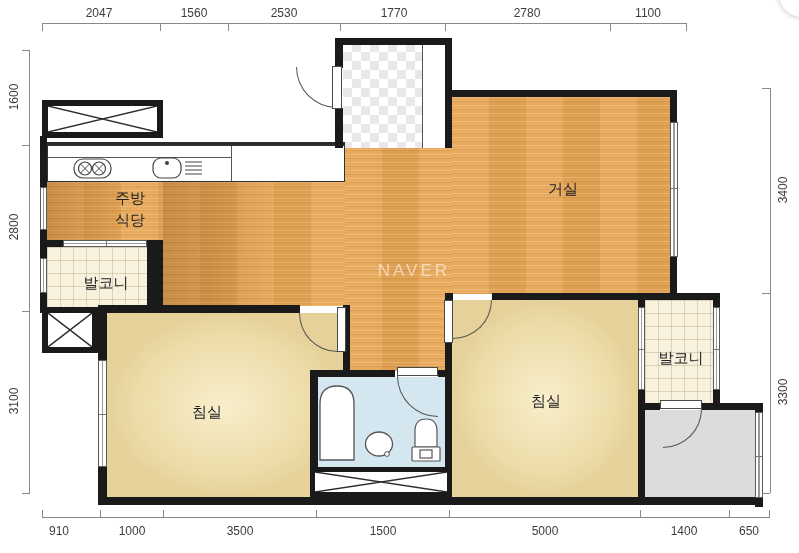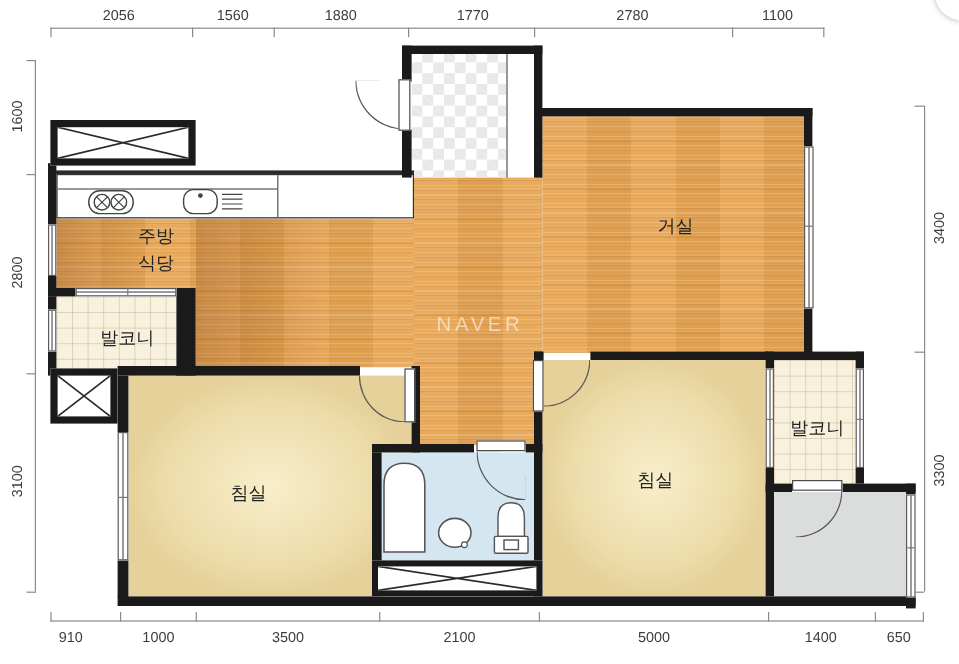--- a/index.html
+++ b/index.html
@@ -36,21 +36,21 @@
   .xbox{position:absolute;background:#fff;border:6px solid var(--wall,#1a1a1a);box-sizing:border-box;}
   .xbox svg{position:absolute;left:0;top:0;width:100%;height:100%;}
   .door-leaf{position:absolute;background:#fff;border:1px solid #4a4a4a;box-sizing:border-box;}
   .arc-bl{position:absolute;border-left:1.5px solid #555;border-bottom:1.5px solid #555;
           border-bottom-left-radius:100% 100%;box-sizing:border-box;}
   .arc-br{position:absolute;border-right:1.5px solid #555;border-bottom:1.5px solid #555;
           border-bottom-right-radius:100% 100%;box-sizing:border-box;}
   .room-label{position:absolute;font-size:15px;font-weight:bold;color:#222;
               text-align:center;white-space:pre-line;line-height:1.45;}
   .watermark{position:absolute;font-size:17px;font-weight:bold;letter-spacing:3px;
-             color:rgba(255,255,255,.55);text-align:center;}
+             color:rgba(255,255,255,.55);text-align:right;}
   .dline{position:absolute;background:#8a8a8a;}
   .tk{position:absolute;background:#8a8a8a;}
   .dim{position:absolute;width:60px;font-size:12px;color:#3d3d3d;text-align:center;}
   .dim-v{transform:rotate(-90deg);}
   .float-btn{position:absolute;width:46px;height:46px;border-radius:50%;background:#fff;
              border:1px solid #e1e1e1;box-shadow:0 1px 4px rgba(0,0,0,.15);}
 </style>
 </head>
 <body>
 
@@ -215,30 +215,30 @@
   <i class="dline" style="left:29px;top:50px;width:1px;height:443px"></i>
   <b class="tk" style="left:22px;top:50px;width:8px;height:1px"></b>
     <b class="tk" style="left:22px;top:145px;width:8px;height:1px"></b>
     <b class="tk" style="left:22px;top:311px;width:8px;height:1px"></b>
     <b class="tk" style="left:22px;top:493px;width:8px;height:1px"></b>
   <i class="dline" style="left:770px;top:88px;width:1px;height:405px"></i>
   <b class="tk" style="left:762px;top:88px;width:8px;height:1px"></b>
     <b class="tk" style="left:762px;top:293px;width:8px;height:1px"></b>
     <b class="tk" style="left:762px;top:493px;width:8px;height:1px"></b>
 
-  <em class="dim" style="left:69px;top:6px">2056</em>
+  <em class="dim" style="left:69px;top:6px">2047</em>
   <em class="dim" style="left:164px;top:6px">1560</em>
-  <em class="dim" style="left:254px;top:6px">1880</em>
+  <em class="dim" style="left:254px;top:6px">2530</em>
   <em class="dim" style="left:364px;top:6px">1770</em>
   <em class="dim" style="left:497px;top:6px">2780</em>
   <em class="dim" style="left:618px;top:6px">1100</em>
   <em class="dim" style="left:29px;top:524px">910</em>
   <em class="dim" style="left:102px;top:524px">1000</em>
   <em class="dim" style="left:210px;top:524px">3500</em>
-  <em class="dim" style="left:353px;top:524px">2100</em>
+  <em class="dim" style="left:353px;top:524px">1500</em>
   <em class="dim" style="left:515px;top:524px">5000</em>
   <em class="dim" style="left:654px;top:524px">1400</em>
   <em class="dim" style="left:719px;top:524px">650</em>
   <em class="dim dim-v" style="left:-16px;top:90px">1600</em>
   <em class="dim dim-v" style="left:-16px;top:220px">2800</em>
   <em class="dim dim-v" style="left:-16px;top:394px">3100</em>
   <em class="dim dim-v" style="left:753px;top:183px">3400</em>
   <em class="dim dim-v" style="left:753px;top:385px">3300</em>
 
   <i class="float-btn" style="left:778px;top:-30px"></i>

